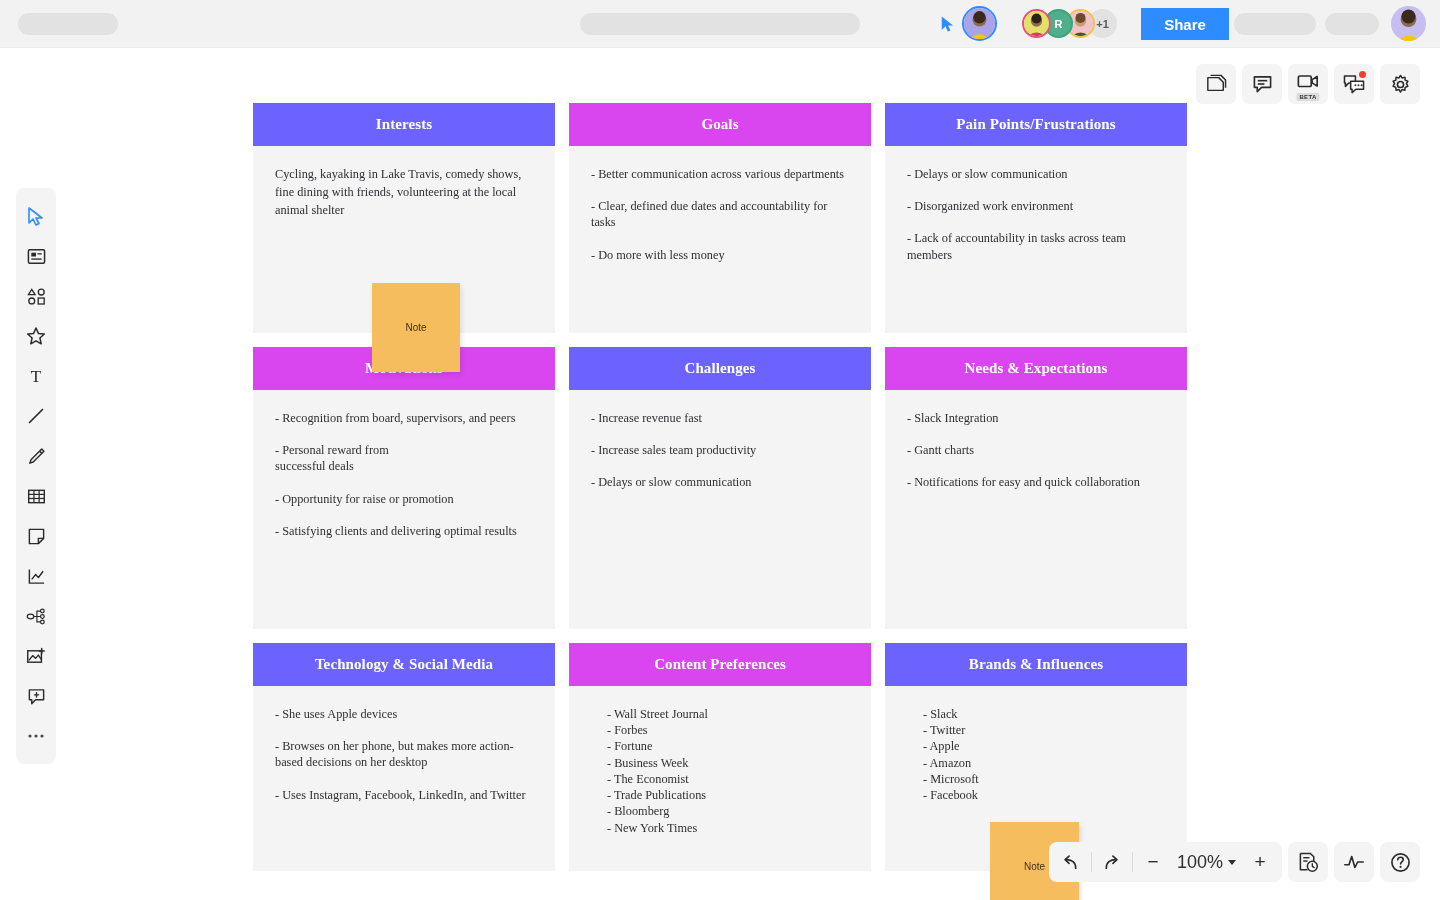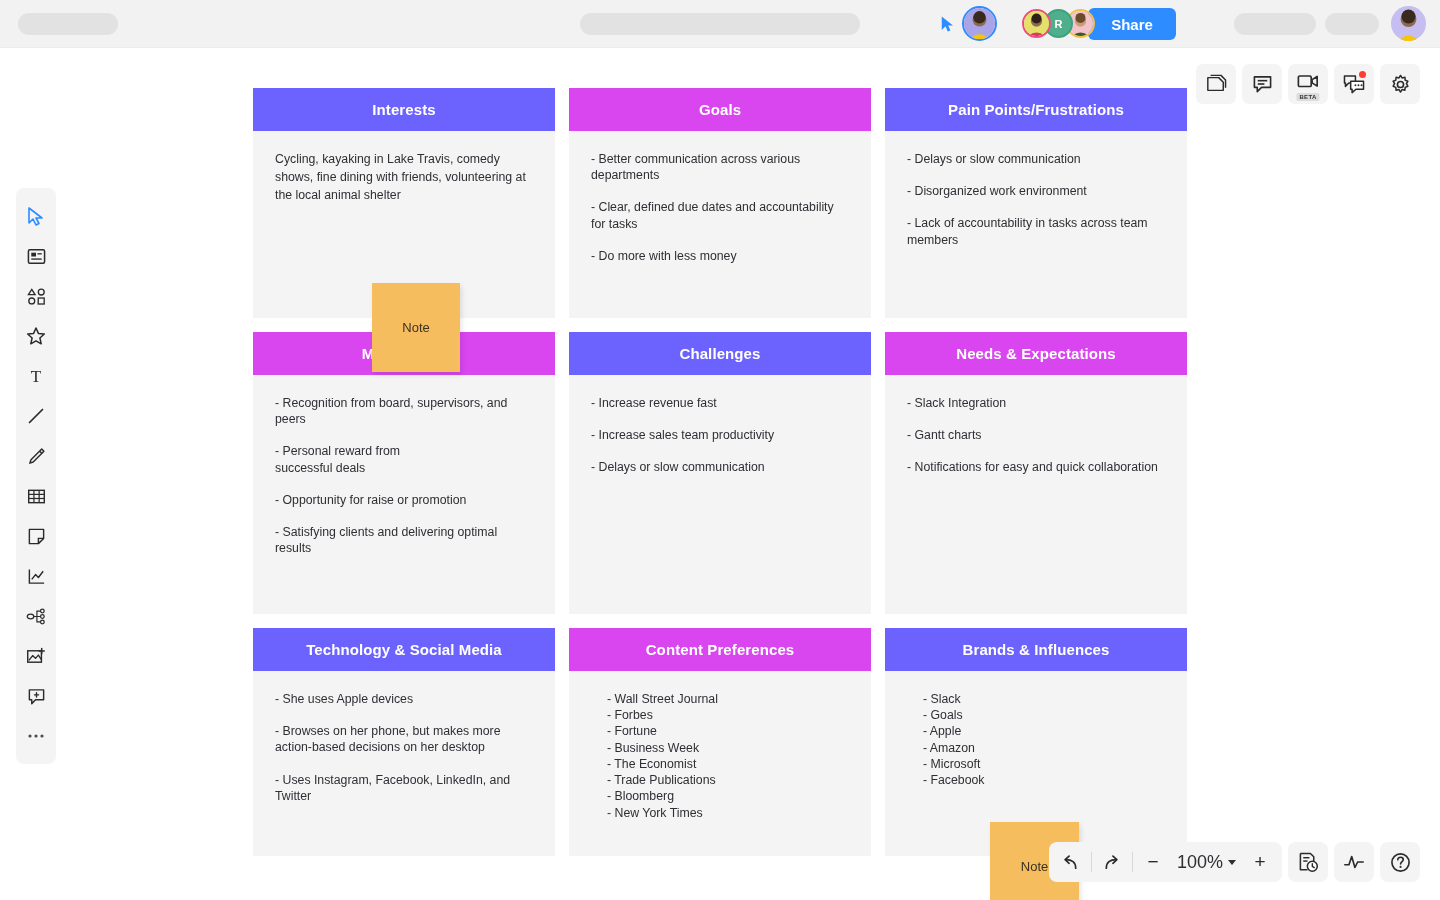--- a/index.html
+++ b/index.html
@@ -36,22 +36,22 @@
   .av-g3 { left: 1066px; top: 9px; width: 29px; height: 29px; border: 2px solid #f3c04a; z-index: 1; }
   .av-plus {
     left: 1088px; top: 9px; width: 29px; height: 29px; background: #e2e2e2;
     color: #5a5a5a; font-size: 11px; font-weight: 600; z-index: 0;
   }
   .av-right { left: 1391px; top: 6px; width: 35px; height: 35px; }
 
   .face { width: 100%; height: 100%; display: block; }
 
   .share-btn {
-    position: absolute; left: 1088px; top: 8px; width: 88px; height: 32px;
-    background: #2d8cff; color: #fff; border: none; border-radius: 6px;
+    position: absolute; left: 1141px; top: 8px; width: 88px; height: 32px;
+    background: #2d8cff; color: #fff; border: none; border-radius: 0;
     font-size: 15px; font-weight: 600; font-family: "Liberation Sans", sans-serif;
     cursor: pointer;
   }
 
   
   .lefttool {
     position: absolute; left: 16px; top: 188px; width: 40px;
     background: #f4f4f5; border-radius: 8px;
     display: flex; flex-direction: column; align-items: center;
     padding: 8px 0;
@@ -75,21 +75,21 @@
     position: absolute; bottom: 3px; left: 50%; transform: translateX(-50%);
     background: #dcdcdc; color: #333; font-size: 6px; font-weight: 700;
     letter-spacing: .3px; padding: 1px 3px; border-radius: 2px;
   }
   .red-dot {
     position: absolute; top: 7px; right: 8px; width: 7px; height: 7px;
     background: #ff3b30; border-radius: 50%;
   }
 
   
-  .board { position: absolute; left: 253px; top: 88px; width: 934px; }
+  .board { position: absolute; left: 253px; top: 103px; width: 934px; font-family: Liberation Serif, serif; }
   .row { display: flex; gap: 14px; }
   .row + .row { margin-top: 14px; }
   .card { width: 305px; display: flex; flex-direction: column; }
   .card-hdr {
     height: 43px; display: flex; align-items: center; justify-content: center;
     color: #ffffff; font-size: 15px; font-weight: 700; letter-spacing: .1px;
   }
   .hdr-purple { background: #6c63ff; }
   .hdr-orange { background: #d946ef; }
   .card-body {
@@ -102,21 +102,21 @@
   .bullet { margin-bottom: 16px; }
   .bullet:last-child { margin-bottom: 0; }
   .bullet.tight { margin-bottom: 0; margin-left: 16px; }
   .para { line-height: 1.45; }
 
   
   .sticky {
     position: absolute; background: #f6bd5f;
     box-shadow: 2px 3px 5px rgba(0,0,0,.10);
     display: flex; align-items: center; justify-content: center;
-    font-size: 13px; color: #3d3122;
+    font-size: 10px; color: #3d3122;
   }
   .sticky-1 { left: 372px; top: 283px; width: 88px; height: 89px; }
   .sticky-2 { left: 990px; top: 822px; width: 89px; height: 89px; }
 
   
   .bottombar { position: absolute; right: 20px; bottom: 18px; display: flex; gap: 6px; align-items: center; }
   .bb-group {
     background: #f4f4f5; border-radius: 8px; height: 40px;
     display: flex; align-items: center; padding: 0 4px;
   }
@@ -397,21 +397,21 @@
         <div class="bullet tight">- The Economist</div>
         <div class="bullet tight">- Trade Publications</div>
         <div class="bullet tight">- Bloomberg</div>
         <div class="bullet tight">- New York Times</div>
       </div>
     </div>
     <div class="card">
       <div class="card-hdr hdr-purple">Brands &amp; Influences</div>
       <div class="card-body">
         <div class="bullet tight">- Slack</div>
-        <div class="bullet tight">- Goals</div>
+        <div class="bullet tight">- Twitter</div>
         <div class="bullet tight">- Apple</div>
         <div class="bullet tight">- Amazon</div>
         <div class="bullet tight">- Microsoft</div>
         <div class="bullet tight">- Facebook</div>
       </div>
     </div>
   </div>
 </div>
 
 <div class="sticky sticky-1">Note</div>

